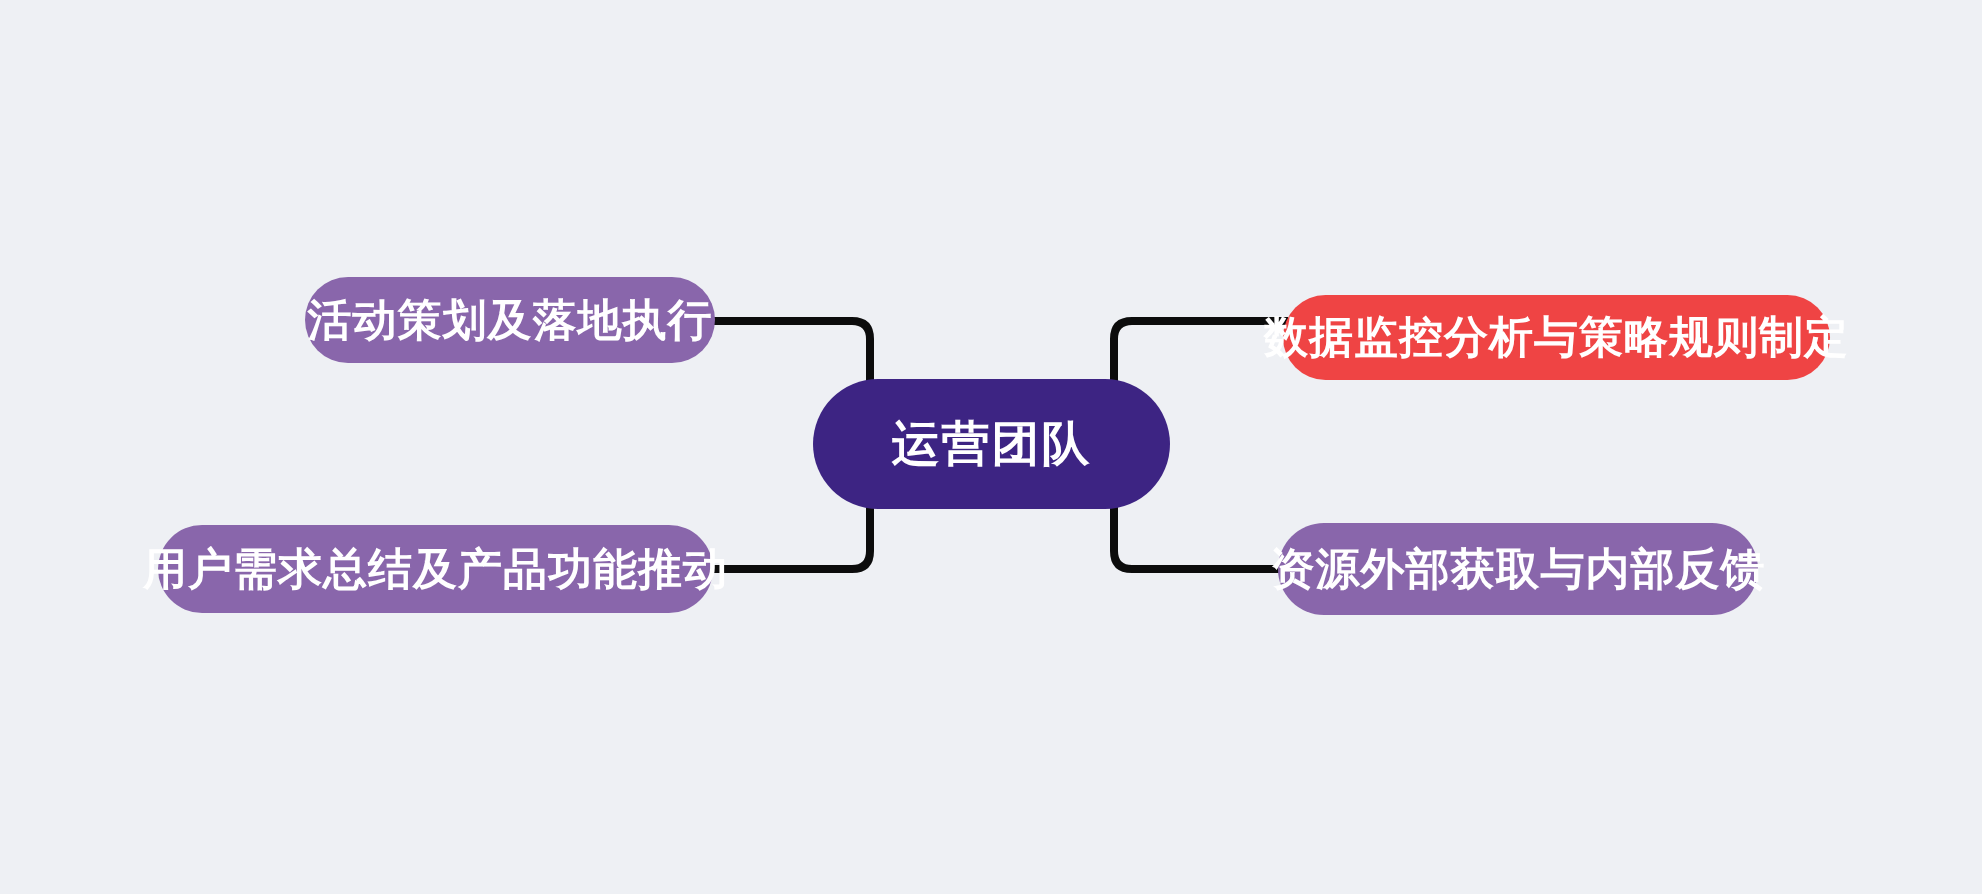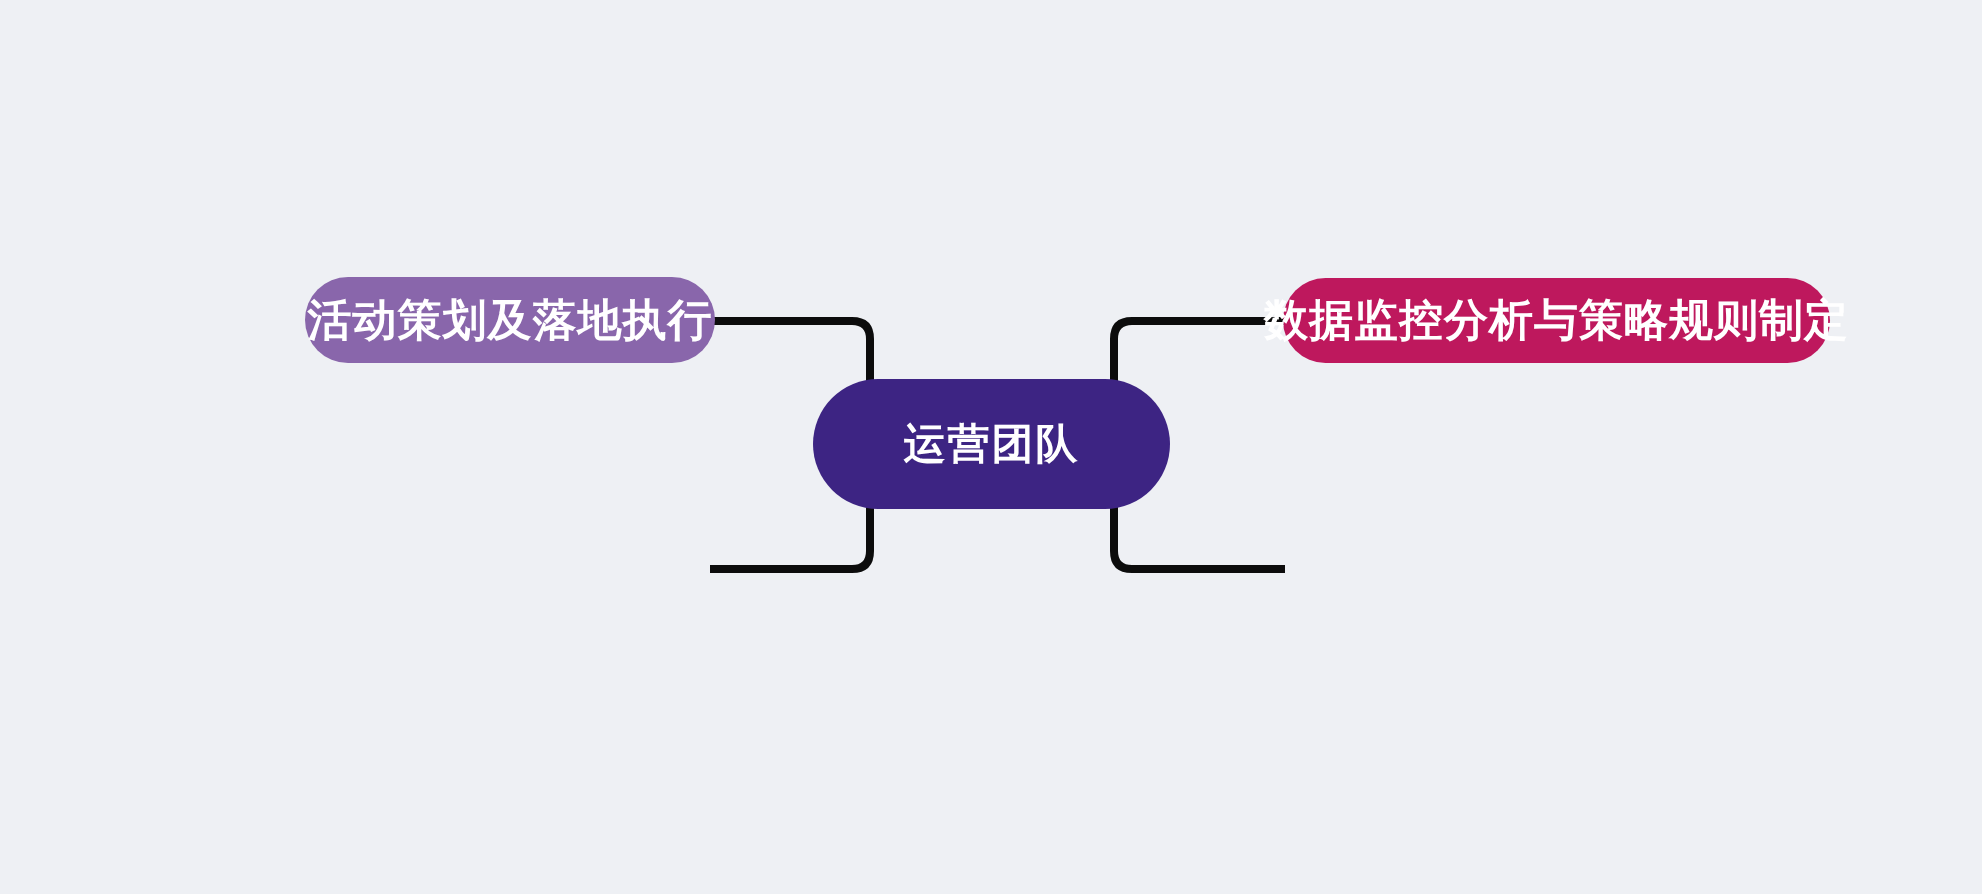--- a/index.html
+++ b/index.html
@@ -32,21 +32,21 @@
     z-index: 2;
     box-sizing: border-box;
     cursor: default;
   }
   .node-root {
     left: 813px;
     top: 379px;
     width: 357px;
     height: 130px;
     border-radius: 65px;
-    font-size: 42px;
+    font-size: 48px;
     letter-spacing: 2px;
   }
   .node-branch {
     font-size: 44px;
     letter-spacing: 1px;
   }
   .node-top-left {
     left: 305px;
     top: 277px;
     width: 410px;
@@ -84,17 +84,19 @@
     <path d="M 710 321 L 852 321 Q 870 321 870 339 L 870 444" fill="none" stroke-width="8" stroke="#0c0c0c"></path>
     <path d="M 710 569 L 852 569 Q 870 569 870 551 L 870 444" fill="none" stroke-width="8" stroke="#0c0c0c"></path>
     <path d="M 1288 321 L 1132 321 Q 1114 321 1114 339 L 1114 444" fill="none" stroke-width="8" stroke="#0c0c0c"></path>
     <path d="M 1285 569 L 1132 569 Q 1114 569 1114 551 L 1114 444" fill="none" stroke-width="8" stroke="#0c0c0c"></path>
   </svg>
 
   <div class="node node-root" style="background: rgb(61, 36, 131);">运营团队</div>
 
   <div class="node node-branch node-top-left" style="background: rgb(137, 102, 171);">活动策划及落地执行</div>
 
+  <div class="node node-branch node-bottom-left" style="background: rgb(137, 102, 171);">用户需求总结及产品功能推动</div>
 
-  <div class="node node-branch node-top-right" style="background: #be185d;">数据监控分析与策略规则制定</div>
+  <div class="node node-branch node-top-right" style="background: #ef4444; margin-top: 17px;">数据监控分析与策略规则制定</div>
 
+  <div class="node node-branch node-bottom-right" style="background: rgb(137, 102, 171);">资源外部获取与内部反馈</div>
 
 </div>
 
 </body></html>

